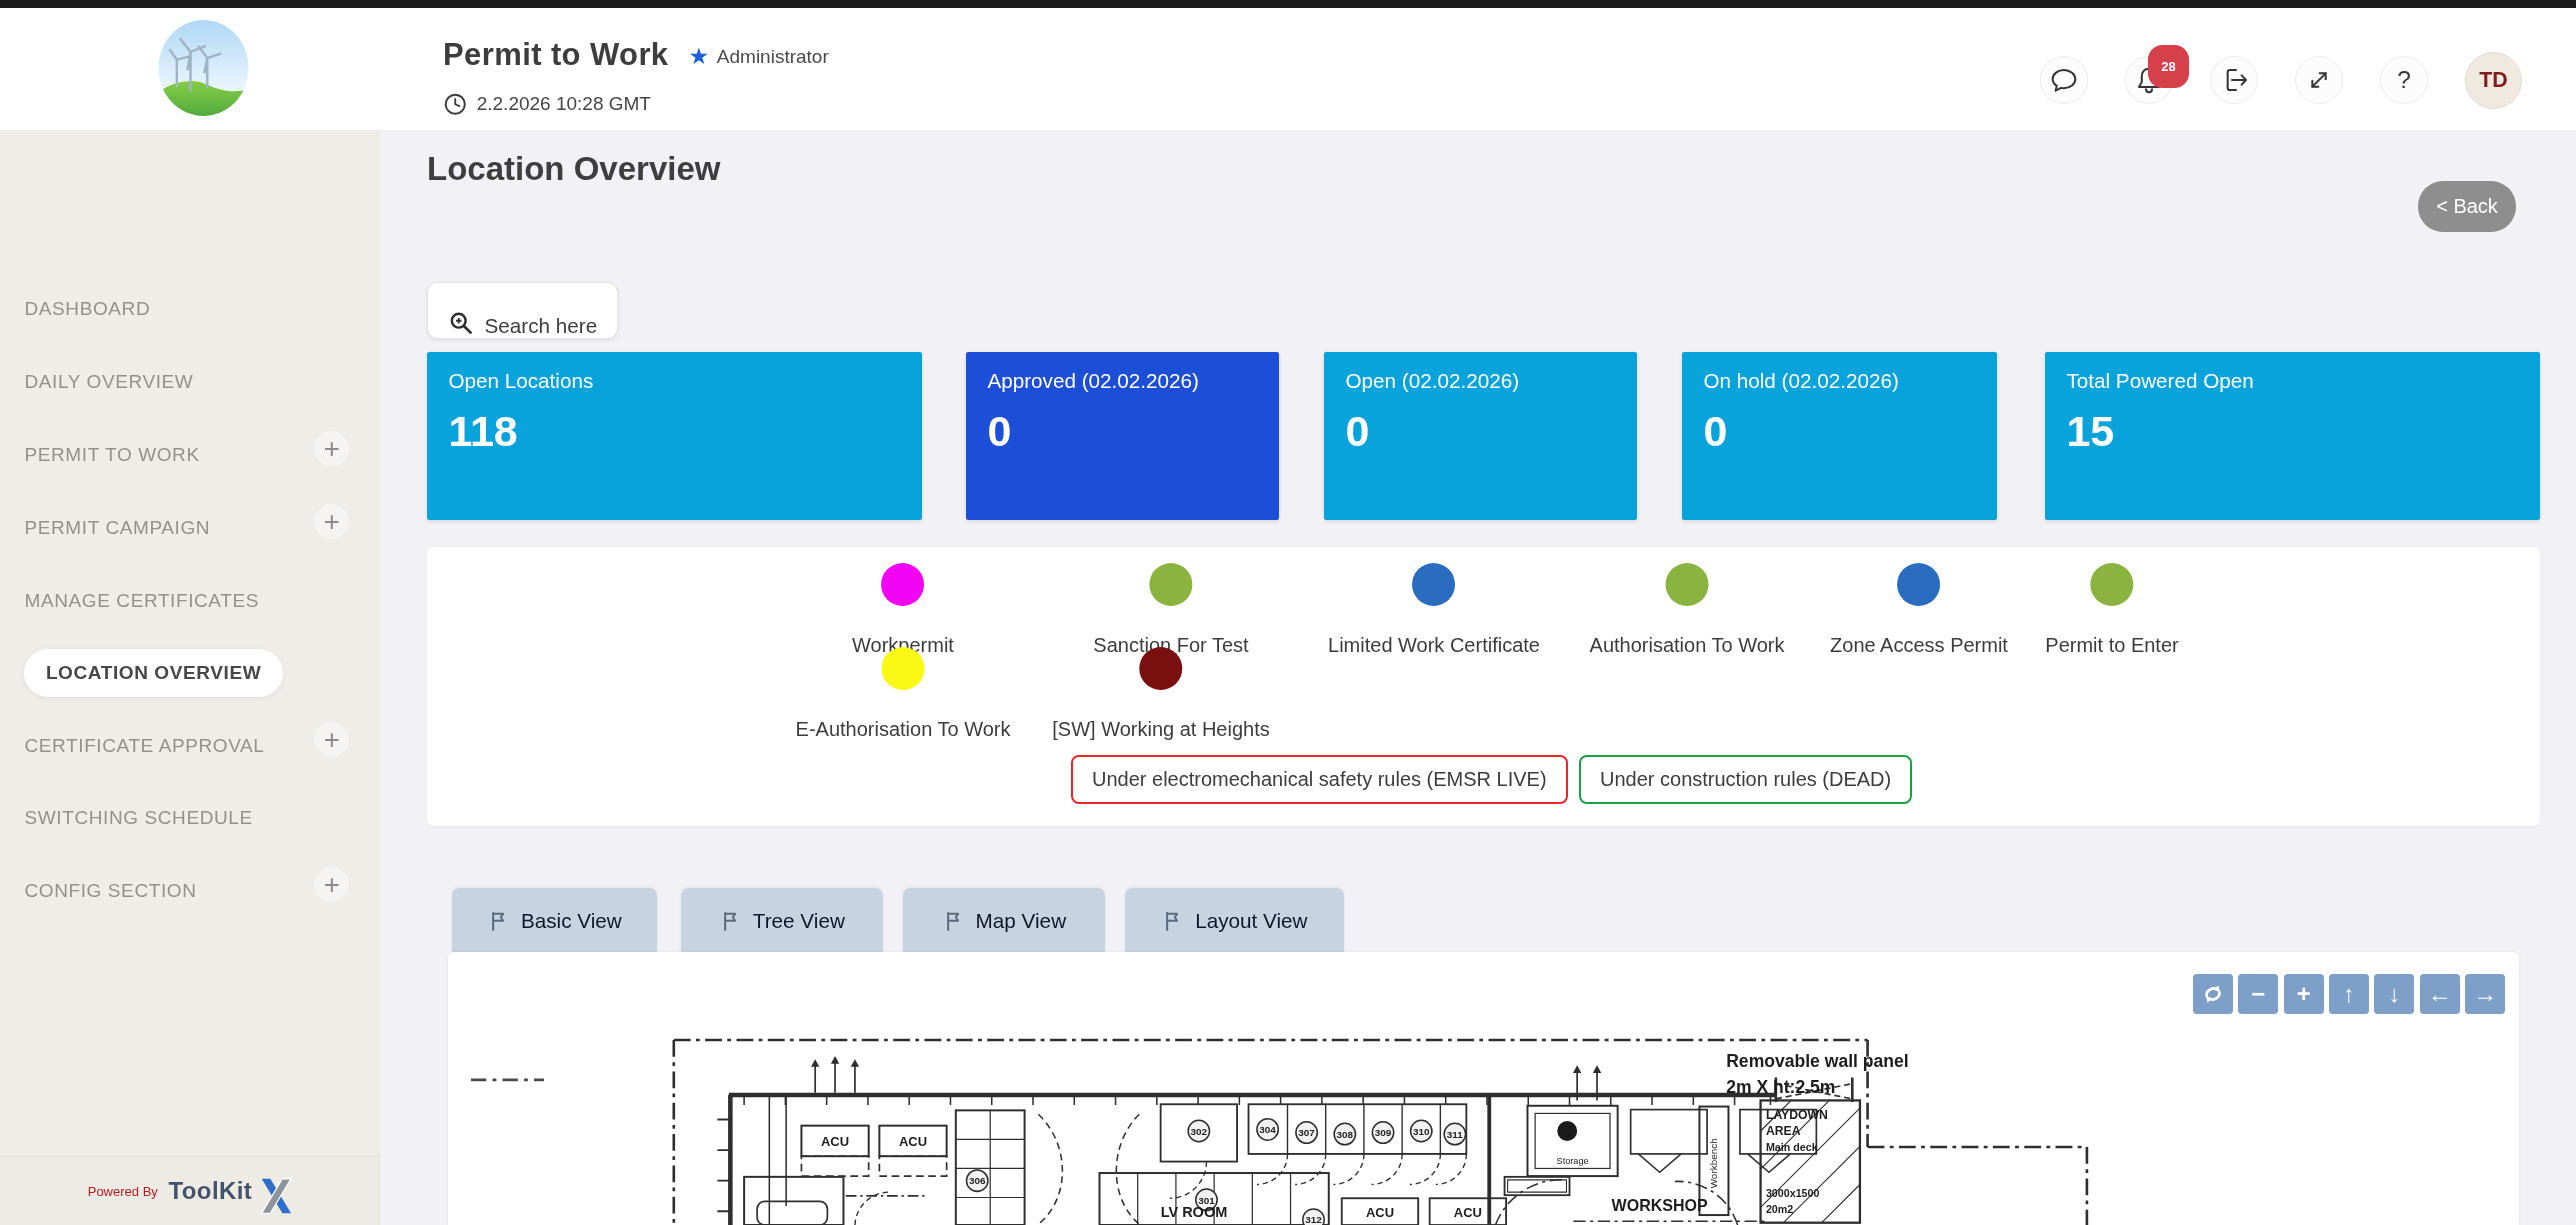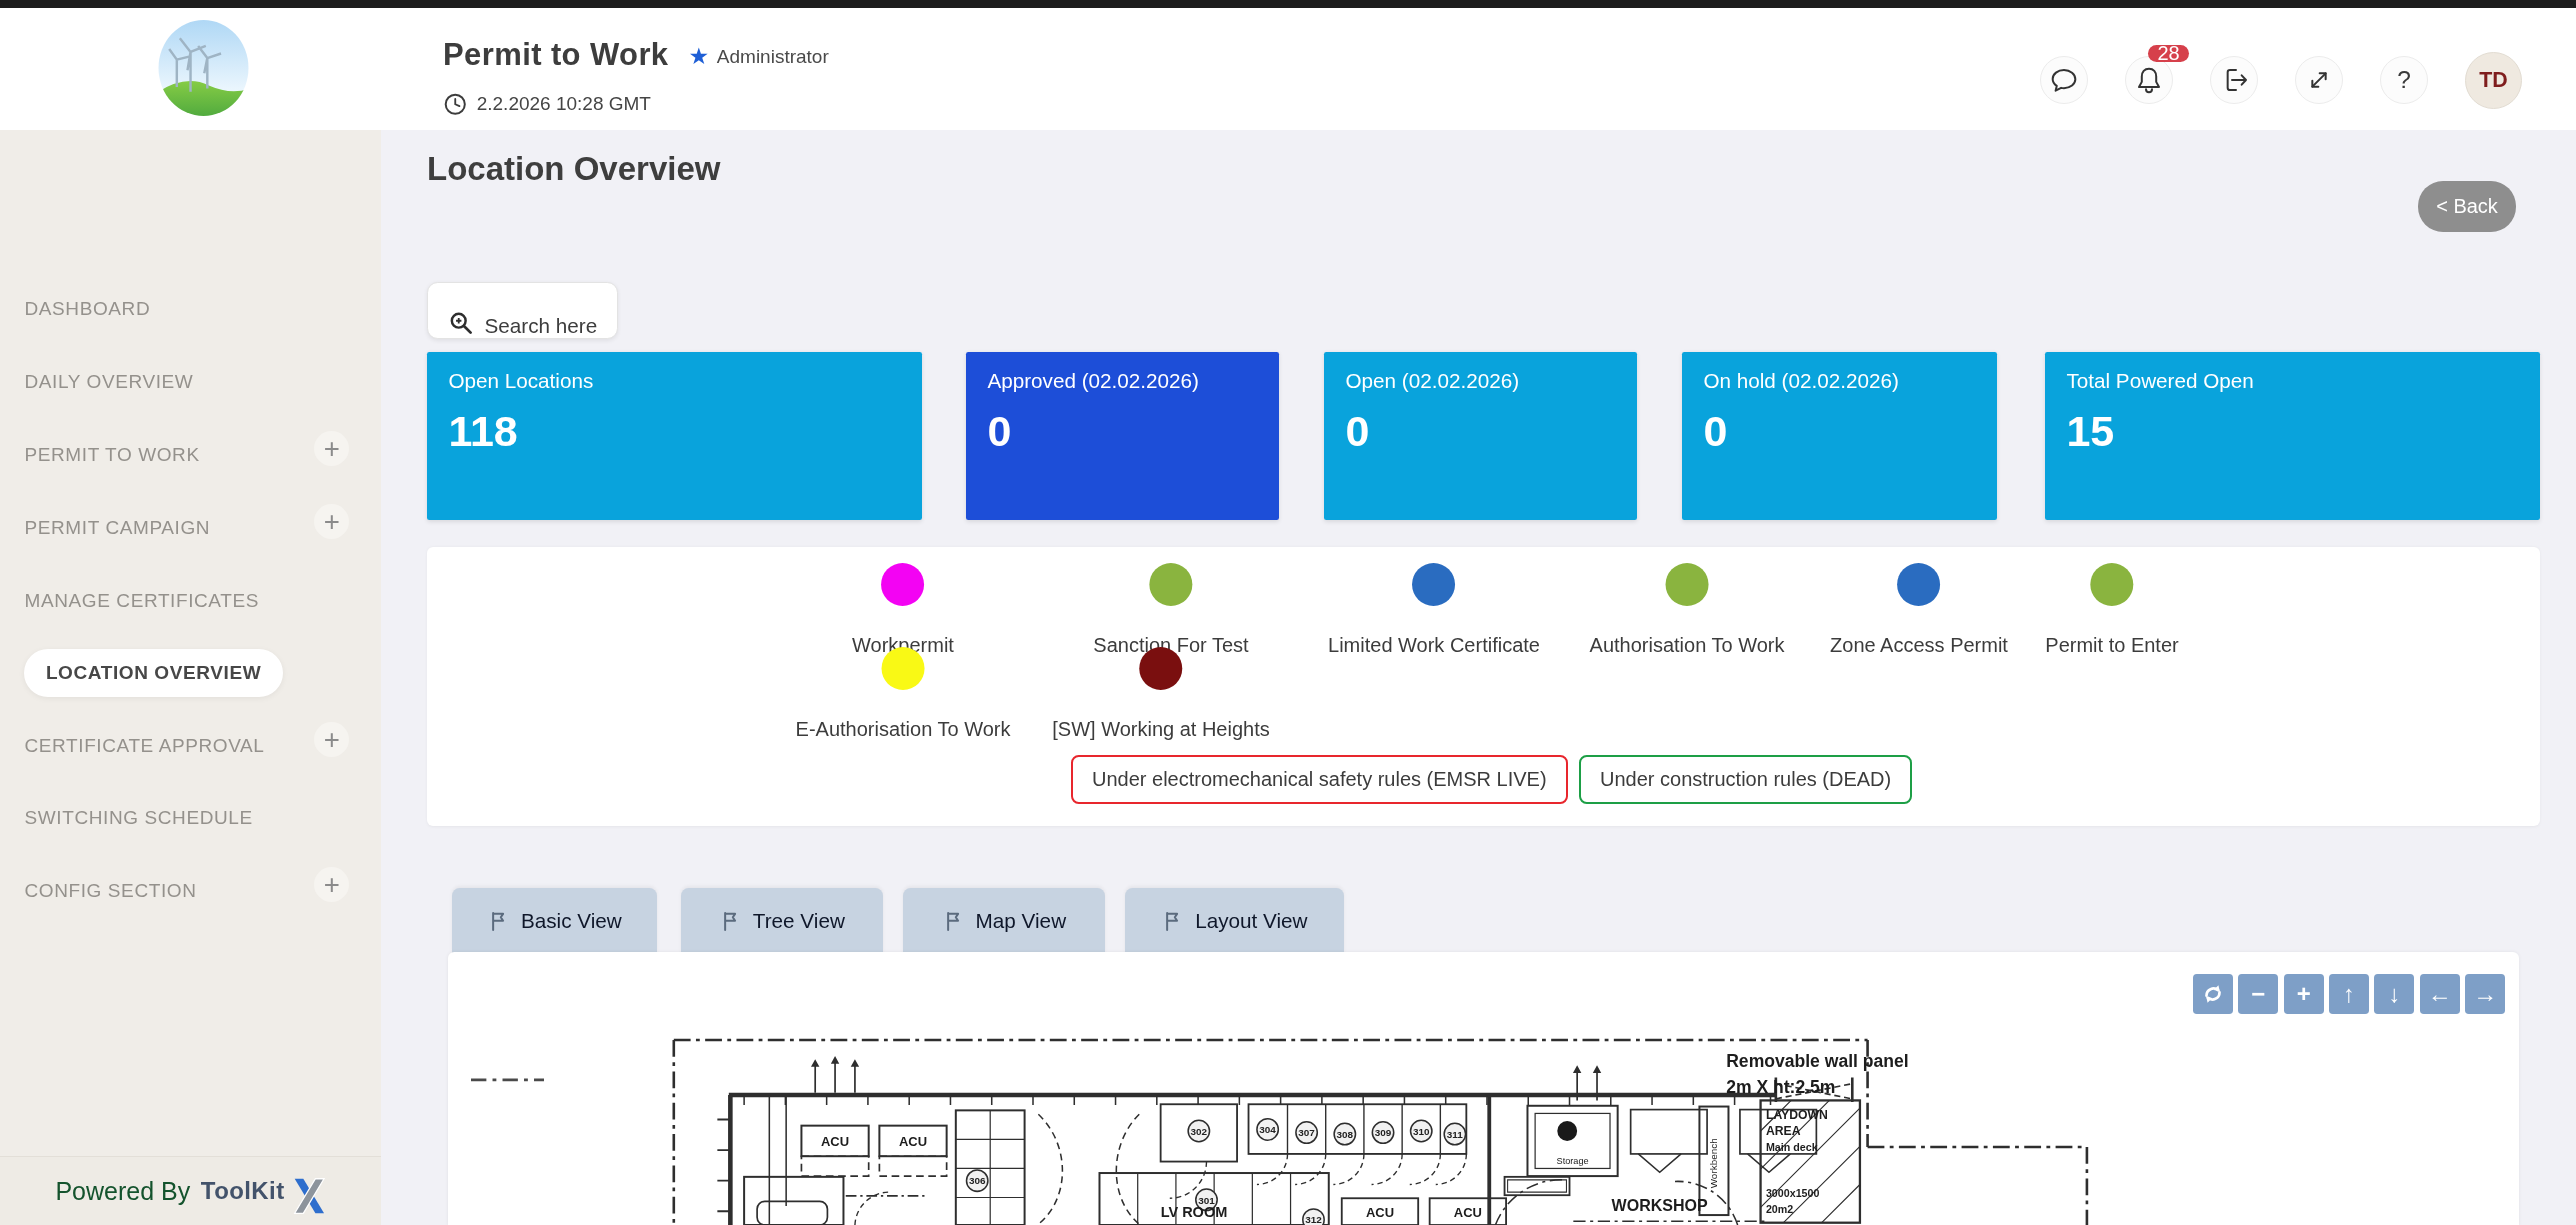--- a/index.html
+++ b/index.html
@@ -19,31 +19,31 @@
   .star { font-size:23px; color:#1e5fd6; line-height:1; }
   .role-label { font-size:19px; color:#4a4a4a; }
   .datetime-row { position:absolute; left:443px; top:84px; display:flex; align-items:center; gap:9.2px; color:#444; }
   .datetime-row svg { display:block; }
   .datetime { font-size:19px; color:#454545; }
   .header-icons { position:absolute; top:44px; right:54px; display:flex; align-items:center; gap:37px; }
   .icon-circle { position:relative; width:48px; height:48px; border-radius:50%; background:#fcfcfc; border:0.8px solid #ececec; display:flex; align-items:center; justify-content:center; cursor:pointer; }
   .icon-circle svg { display:block; }
   .help-glyph { font-size:24.5px; color:#3a3a3a; font-weight:500; }
   .avatar { width:57px; height:57px; border-radius:50%; background:#efe9e0; border:0.8px solid #e2dcd2; display:flex; align-items:center; justify-content:center; font-size:21.4px; font-weight:700; color:#7f1d1d; cursor:pointer; }
-  .badge { position:absolute; top:-12.3px; right:-17px; min-width:41px; height:17px; border-radius:14.5px; background:#d6404b; color:#fff; font-size:20px; font-weight:400; display:flex; align-items:center; justify-content:center; padding:0 7.7px; }
+  .badge { position:absolute; top:-12.3px; right:-17px; min-width:41px; height:43px; border-radius:14.5px; background:#d6404b; color:#fff; font-size:13px; font-weight:700; display:flex; align-items:center; justify-content:center; padding:0 7.7px; }
 
   
   .sidebar { position:absolute; left:0; top:130px; width:381px; height:1095px; background:#f0ede8; }
   .side-item { position:absolute; left:10.7px; width:360px; height:51px; display:flex; align-items:center; justify-content:space-between; padding:0 21.4px 0 13.8px; cursor:pointer; }
   .side-label { font-size:19px; font-weight:500; color:#94918c; letter-spacing:0.6px;margin-top:12px; }
   .side-plus { font-size:27.6px; color:#8b8b8b; font-weight:300; width:35px; height:35px; border-radius:50%; background:#f6f4f0; display:flex; align-items:center; justify-content:center; }
   .side-item.active .side-label { background:#ffffff; color:#474747; font-weight:700; padding:13px 21.4px; border-radius:31px; box-shadow:0 1.5px 6.1px rgba(0,0,0,0.06); }
   .side-footer-line { position:absolute; left:0; top:1026px; width:381px; height:0.8px; background:#e3dfd8; }
   .side-footer { position:absolute; left:0; top:1027px; width:381px; height:68px; background:#eeebe5; display:flex; align-items:center; justify-content:center; gap:10.7px; }
-  .powered { font-size:25px; color:#14532d; }
+  .powered { font-size:13px; color:#b91c1c; }
   .brand { font-size:24px; font-weight:700; color:#43536b; letter-spacing:0.4px; }
   .brand-x { width:35px; height:38px; margin-left:-4.6px; margin-top:10.7px; }
 
   
   .main-bg { position:absolute; left:381px; top:130px; width:2195px; height:1095px; background:#f1f1f6; }
   .page-title { position:absolute; left:427px; top:150px; font-size:33px; font-weight:600; color:#3e3e3e; }
   .back-btn { position:absolute; left:2418px; top:181px; width:98px; height:51px; background:#8e8e8e; border-radius:25px; color:#fff; font-size:20px; display:flex; align-items:center; justify-content:center; cursor:pointer; }
   .search-btn { position:absolute; left:427px; top:282px; width:191px; height:57px; background:#ffffff; border:0.8px solid #e3e3e3; border-radius:10.7px; display:flex; align-items:flex-end; justify-content:center; gap:9.2px; box-shadow:0 1.5px 4.6px rgba(0,0,0,0.07); cursor:pointer; }
   .search-btn span { font-size:20.7px; color:#3d3d3d; }
 

